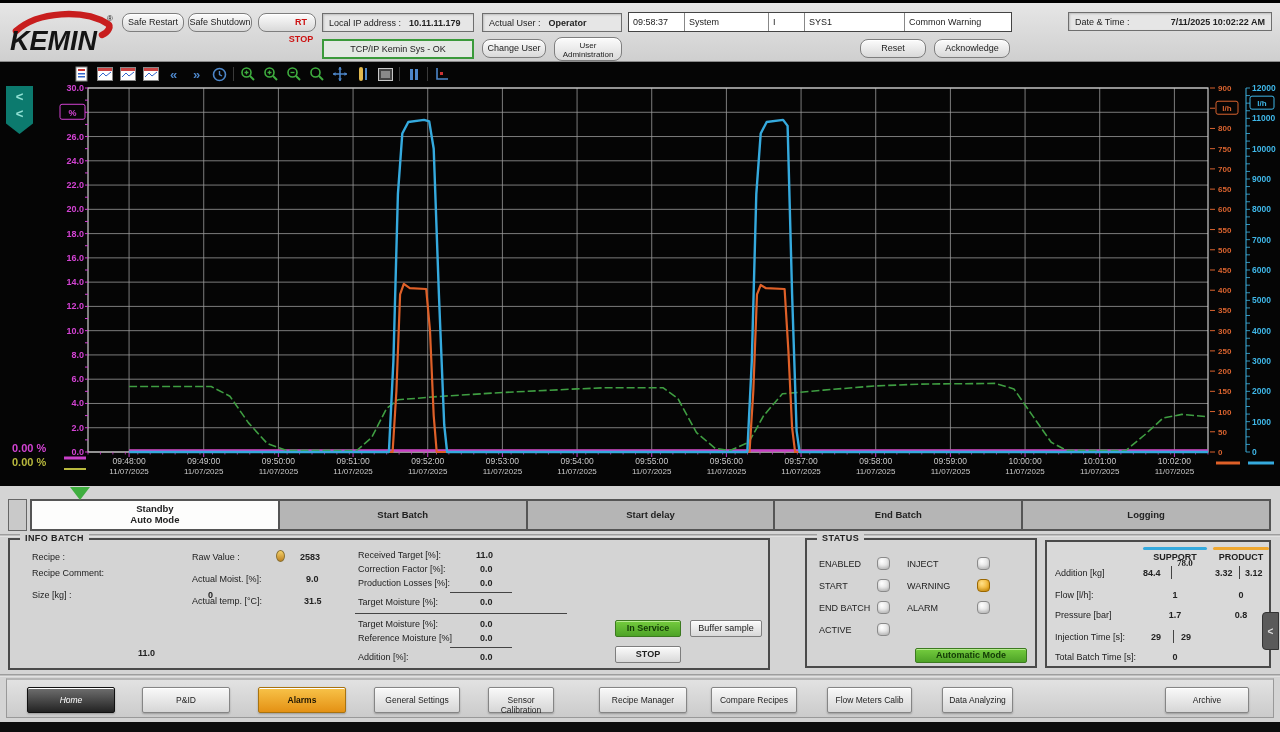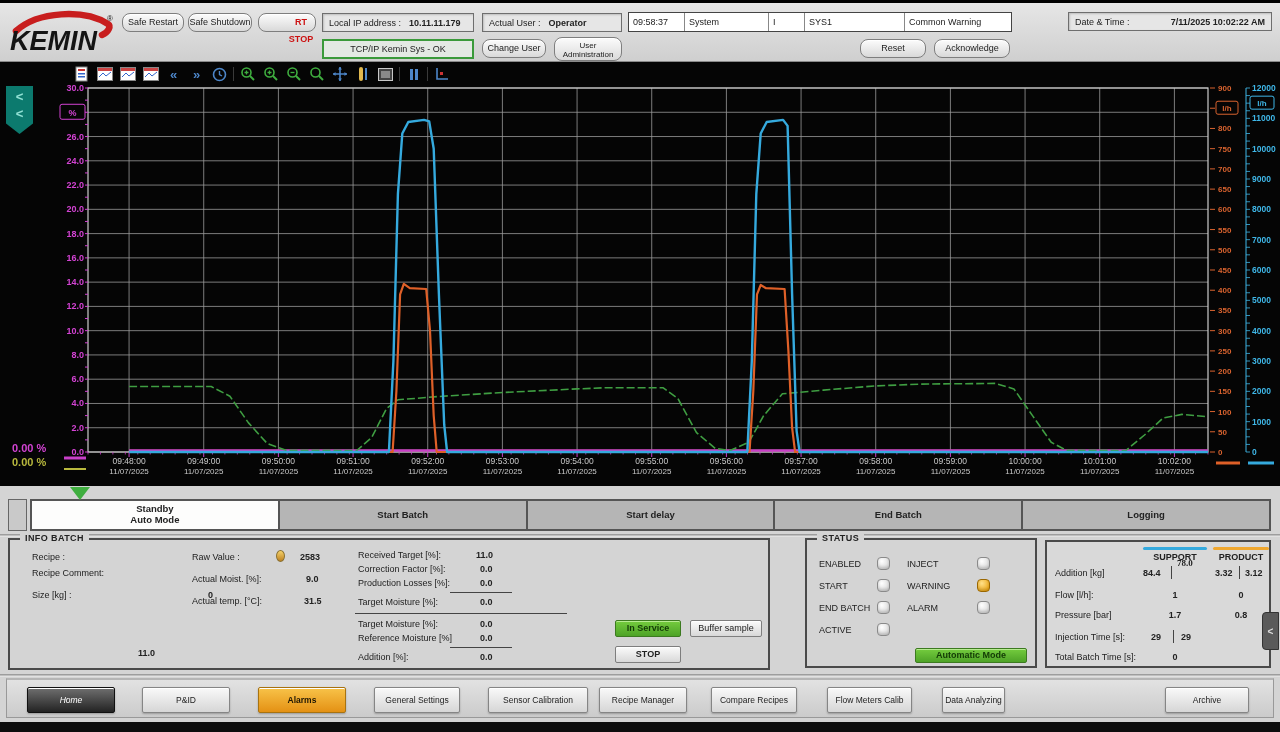--- a/index.html
+++ b/index.html
@@ -677,22 +677,22 @@
       <span>&lt;</span>
     </div>
 
   <div class="groove" style="top:674px;"></div>
 
   <div class="nav">
     <div class="navbtn dark" style="left:20px;width:88px;">Home</div>
     <div class="navbtn" style="left:135px;width:88px;">P&amp;ID</div>
     <div class="navbtn amber" style="left:251px;width:88px;">Alarms</div>
     <div class="navbtn" style="left:367px;width:86px;">General Settings</div>
-    <div class="navbtn" style="left:481px;width:100px;">Sensor Calibration</div>
+    <div class="navbtn" style="left:481px;width:66px;">Sensor Calibration</div>
     <div class="navbtn" style="left:592px;width:88px;">Recipe Manager</div>
     <div class="navbtn" style="left:704px;width:86px;">Compare Recipes</div>
     <div class="navbtn" style="left:820px;width:85px;">Flow Meters Calib</div>
-    <div class="navbtn" style="left:935px;width:63px;">Data Analyzing</div>
+    <div class="navbtn" style="left:935px;width:71px;">Data Analyzing</div>
     <div class="navbtn" style="left:1158px;width:84px;">Archive</div>
   </div>
 
   <div class="footer"></div>
 </div>
 
 </body></html>

